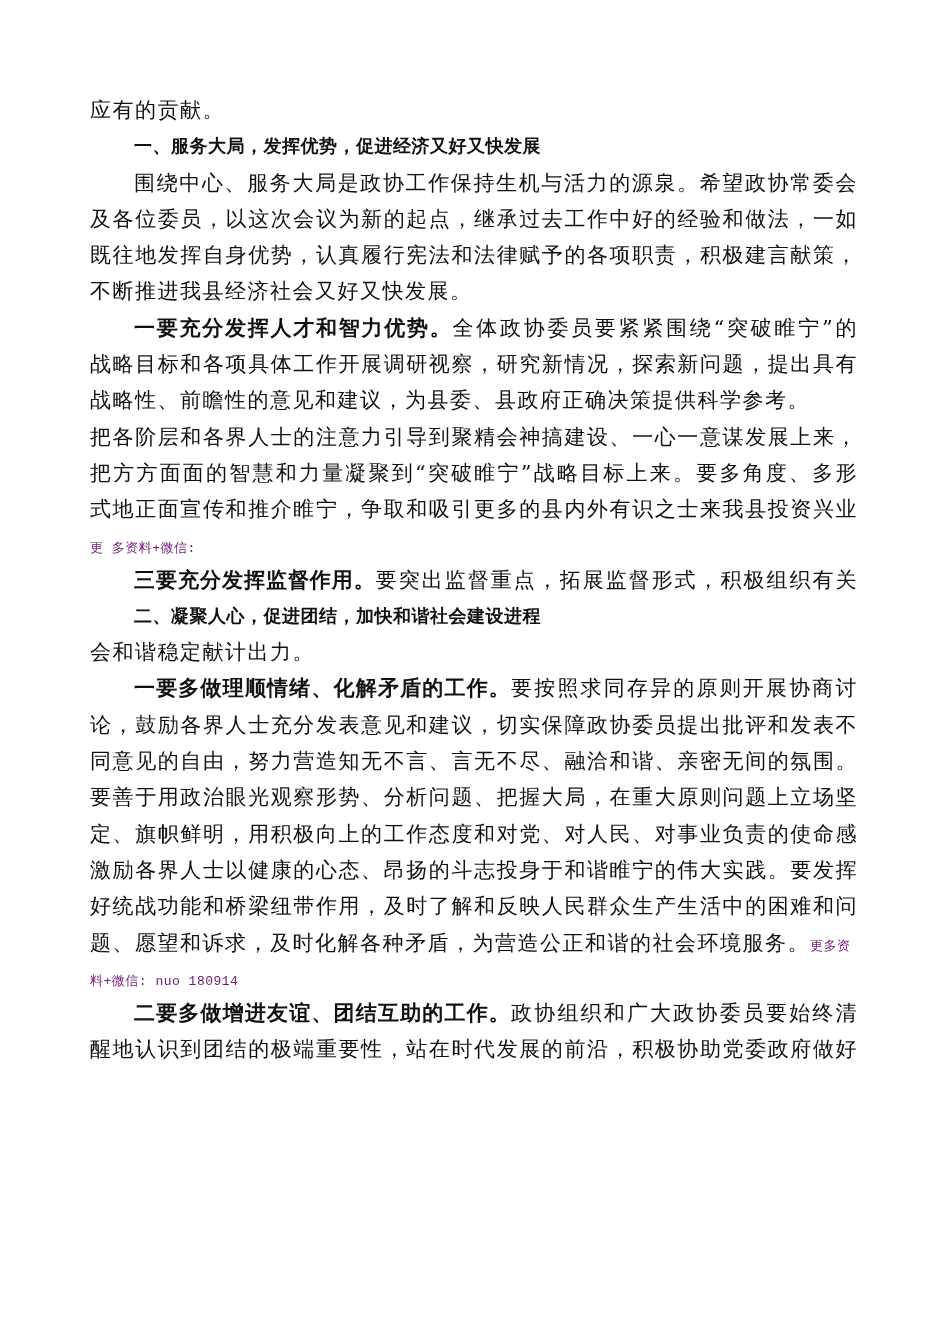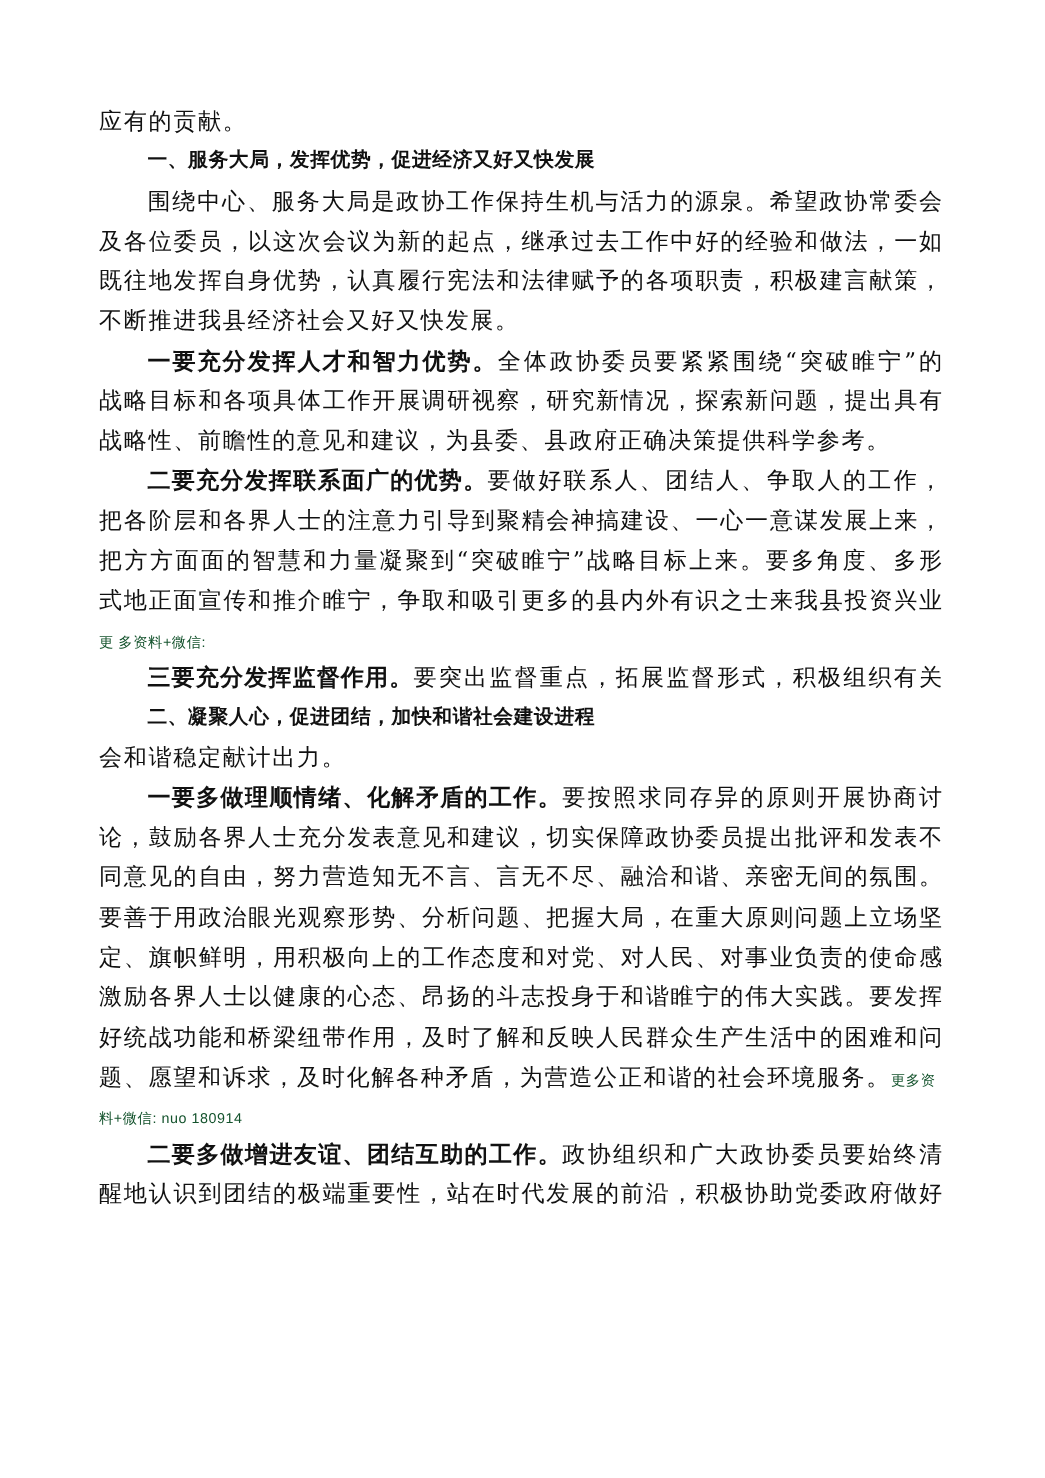--- a/index.html
+++ b/index.html
@@ -7,40 +7,39 @@
   .page {
     position: absolute; left: 90px; top: 92px; width: 768px;
     font-family: "DejaVu Serif", "Liberation Serif", serif;
     font-size: 21px; color: #111; letter-spacing: 1.5px;
   }
   .line { height: 36.3px; line-height: 36.3px; white-space: nowrap; overflow: visible; }
   .justify { text-align: justify; text-align-last: justify; }
   .indent { padding-left: 44px; }
   .heading { font-family: "DejaVu Sans", "Liberation Sans", sans-serif; font-weight: bold; font-size: 18px; letter-spacing: 0.5px; }
   .lead { font-weight: bold; font-family: "DejaVu Sans", "Liberation Sans", sans-serif; letter-spacing: 0.5px; }
-  .wm { color: #14532d; font-size: 13px; letter-spacing: 0.5px; font-family: Liberation Sans, sans-serif; font-weight: normal; }
+  .wm { color: #701a75; font-size: 13px; letter-spacing: 0.5px; font-family: Liberation Mono, monospace; font-weight: normal; }
   .wmline { height: 34px; line-height: 34px; }
 </style>
 </head>
 <body>
 
 <div class="page">
   <div class="line">应有的贡献。</div>
   <div class="line indent heading">一、服务大局，发挥优势，促进经济又好又快发展</div>
 
   <div class="line indent justify">围绕中心、服务大局是政协工作保持生机与活力的源泉。希望政协常委会</div>
   <div class="line justify">及各位委员，以这次会议为新的起点，继承过去工作中好的经验和做法，一如</div>
   <div class="line justify">既往地发挥自身优势，认真履行宪法和法律赋予的各项职责，积极建言献策，</div>
   <div class="line">不断推进我县经济社会又好又快发展。</div>
 
   <div class="line indent justify"><span class="lead">一要充分发挥人才和智力优势。</span><span>全体政协委员要紧紧围绕“突破睢宁”的</span></div>
   <div class="line justify">战略目标和各项具体工作开展调研视察，研究新情况，探索新问题，提出具有</div>
   <div class="line">战略性、前瞻性的意见和建议，为县委、县政府正确决策提供科学参考。</div>
 
-  <div class="line indent justify"><span class="lead">二要充分发挥联系面广的优势。</span><span>要做好联系人、团结人、争取人的工作，</span></div>
   <div class="line justify">把各阶层和各界人士的注意力引导到聚精会神搞建设、一心一意谋发展上来，</div>
   <div class="line justify">把方方面面的智慧和力量凝聚到“突破睢宁”战略目标上来。要多角度、多形</div>
   <div class="line justify">式地正面宣传和推介睢宁，争取和吸引更多的县内外有识之士来我县投资兴业</div>
   <div class="line wmline"><span class="wm">更 多资料+微信:</span></div>
 
   <div class="line indent justify"><span class="lead">三要充分发挥监督作用。</span><span>要突出监督重点，拓展监督形式，积极组织有关</span></div>
 
   <div class="line indent heading">二、凝聚人心，促进团结，加快和谐社会建设进程</div>
 
   <div class="line">会和谐稳定献计出力。</div>

